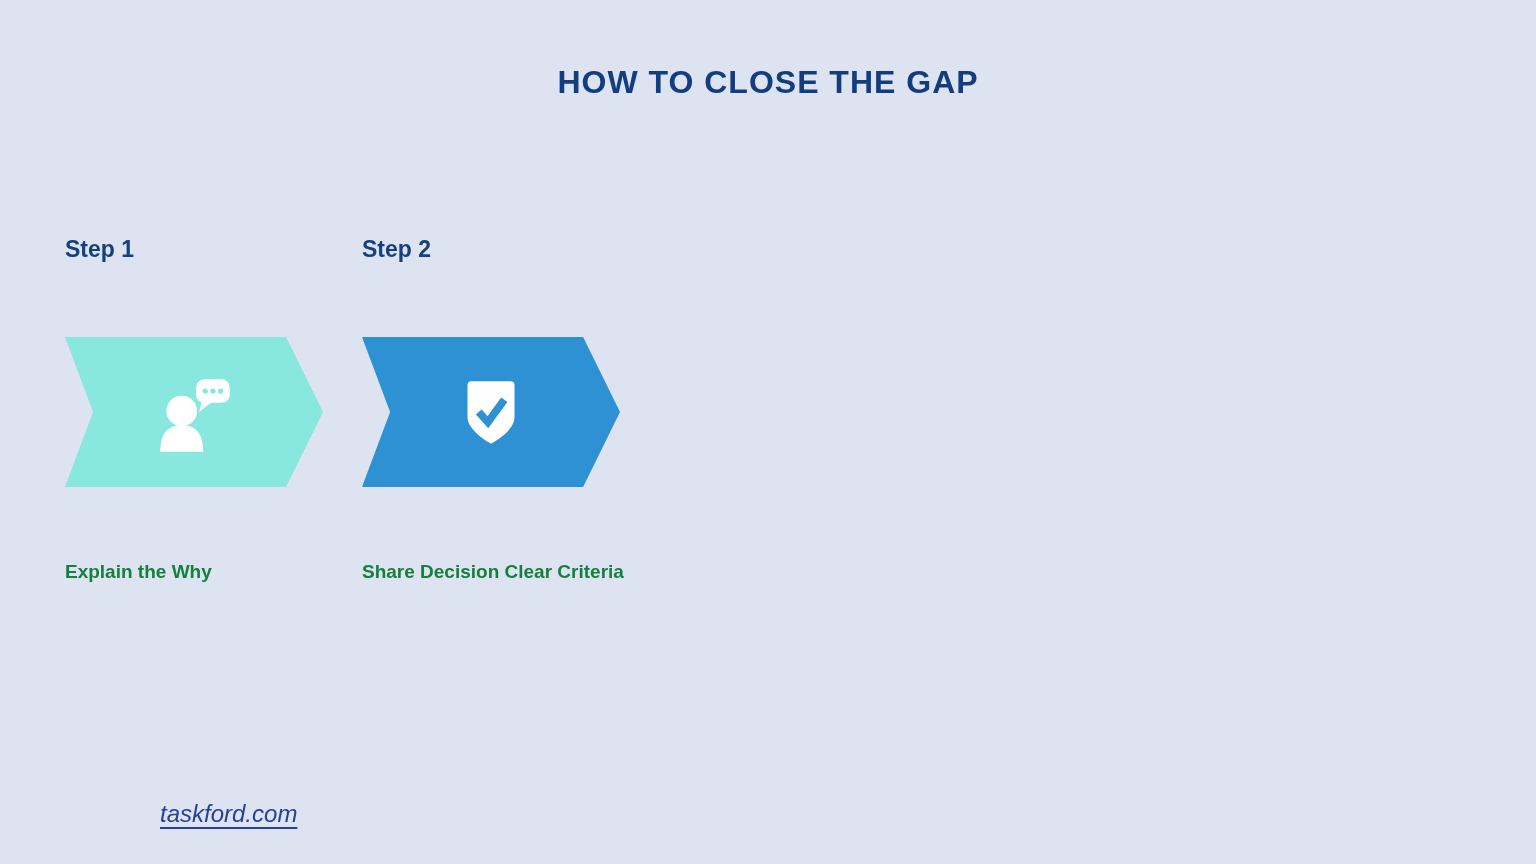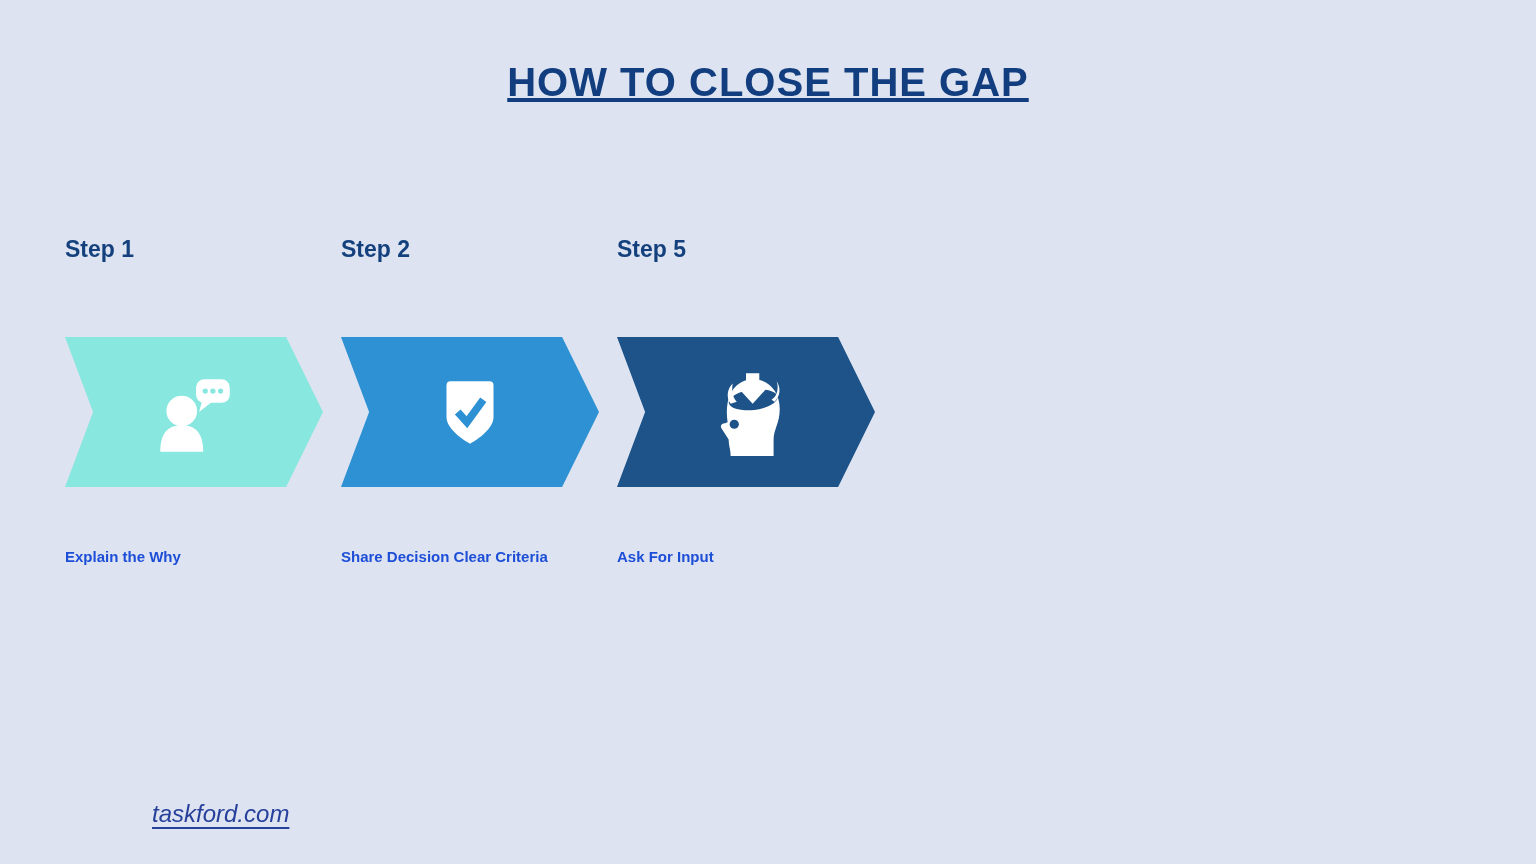--- a/index.html
+++ b/index.html
@@ -8,58 +8,57 @@
     position:relative;
     width:1536px;height:864px;
     background:var(--bg,#dde3f0);
     overflow:hidden;
   }
   .title-block{
     padding-top:58px;
     text-align:center;
     color:#123e7f;
     font-weight:800;
-    font-size:40px;
+    font-size:32px;
     line-height:48px;
     letter-spacing:1px;
-    text-decoration:underline;
   }
   .steps-grid{
     display:grid;
     grid-template-columns:repeat(5,258px);
-    column-gap:18px;
+    column-gap:39px;
     padding:0 65px;
     margin-top:130px;
   }
   .step-col{position:relative;}
   .step-label{
     font-size:23px;
     font-weight:bold;
     color:#14417e;
     height:28px;
   }
   .arrow{
     margin-top:73px;
     width:258px;height:150px;
     background:var(--arrow-color,#999);
     clip-path:polygon(0% 0%, 85.7% 0%, 100% 50%, 85.7% 100%, 0% 100%, 10.9% 50%);
     display:flex;align-items:center;justify-content:center;
   }
   .arrow svg{display:block;}
   .caption{
-    margin-top:54px;
+    margin-top:69px;
     width:265px;
-    font-size:15px;
+    font-size:19px;
     font-weight:bold;
     line-height:31px;
-    color:#1d4ed8;
+    color:#15803d;
   }
   .footer-link{
     position:absolute;
-    left:152px;top:800px;
+    left:160px;top:800px;
     font-size:24px;
     font-style:italic;
     color:#27409b;
     text-decoration:underline;
     text-underline-offset:5px;
     cursor:pointer;
   }
 </style>
 </head>
 <body>
@@ -94,32 +93,18 @@
       <div class="step-label">Step 2</div>
       <div class="arrow">
         <svg width="92" height="92" viewBox="0 0 90 90">
           <path d="M26 15 H64 A4 4 0 0 1 68 19 V50 C68 63 48 74.5 45 76 C42 74.5 22 63 22 50 V19 A4 4 0 0 1 26 15 Z" fill="#fff"></path>
           <polyline points="33,45 42,55 58,33" fill="none" stroke="var(--arrow-color)" stroke-width="7.5"></polyline>
         </svg>
       </div>
       <div class="caption">Share Decision Clear Criteria</div>
     </div>
 
-    <div class="step-col" style="--arrow-color: #1D5388;">
-      <div class="step-label">Step 5</div>
-      <div class="arrow">
-        <svg width="92" height="92" viewBox="0 0 90 90">
-          <path d="M30 88 C30 82 28 78 28 72 L21 61 C19.5 58.5 21 56 24.5 56 L27 55 C26 48 26 42 27 36 C30 21 40 13 52 13 C68 13 78 26 78 42 C78 56 72 62 72 72 L72 88 Z" fill="#fff"></path>
-          <ellipse cx="52" cy="33" rx="24" ry="10" transform="rotate(-7 52 33)" fill="var(--arrow-color)"></ellipse>
-          <path d="M30 37 C25 30 27 22 32 17 C30.5 25 32.5 31 36 35 Z" fill="#fff"></path>
-          <path d="M73 35 C79 29 79 21 75 15 C77.5 23 75 30 70 33 Z" fill="#fff"></path>
-          <polygon points="45,7 58,7 58,20 67,20 51.5,37 36,20 45,20" fill="#fff"></polygon>
-          <circle cx="33.5" cy="57" r="4.5" fill="var(--arrow-color)"></circle>
-        </svg>
-      </div>
-      <div class="caption">Ask For Input</div>
-    </div>
 
   </div>
 
   <div class="footer-link">taskford.com</div>
 
 </div>
 
 </body></html>

